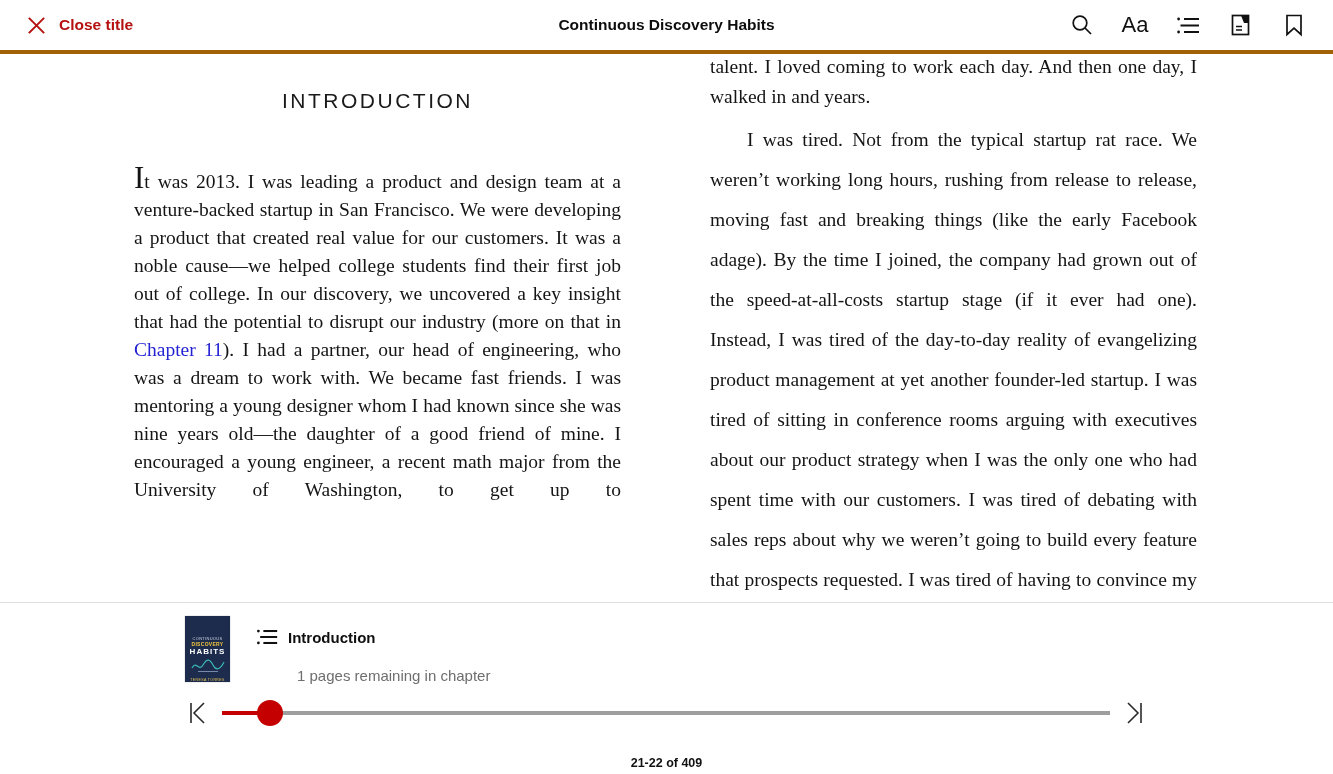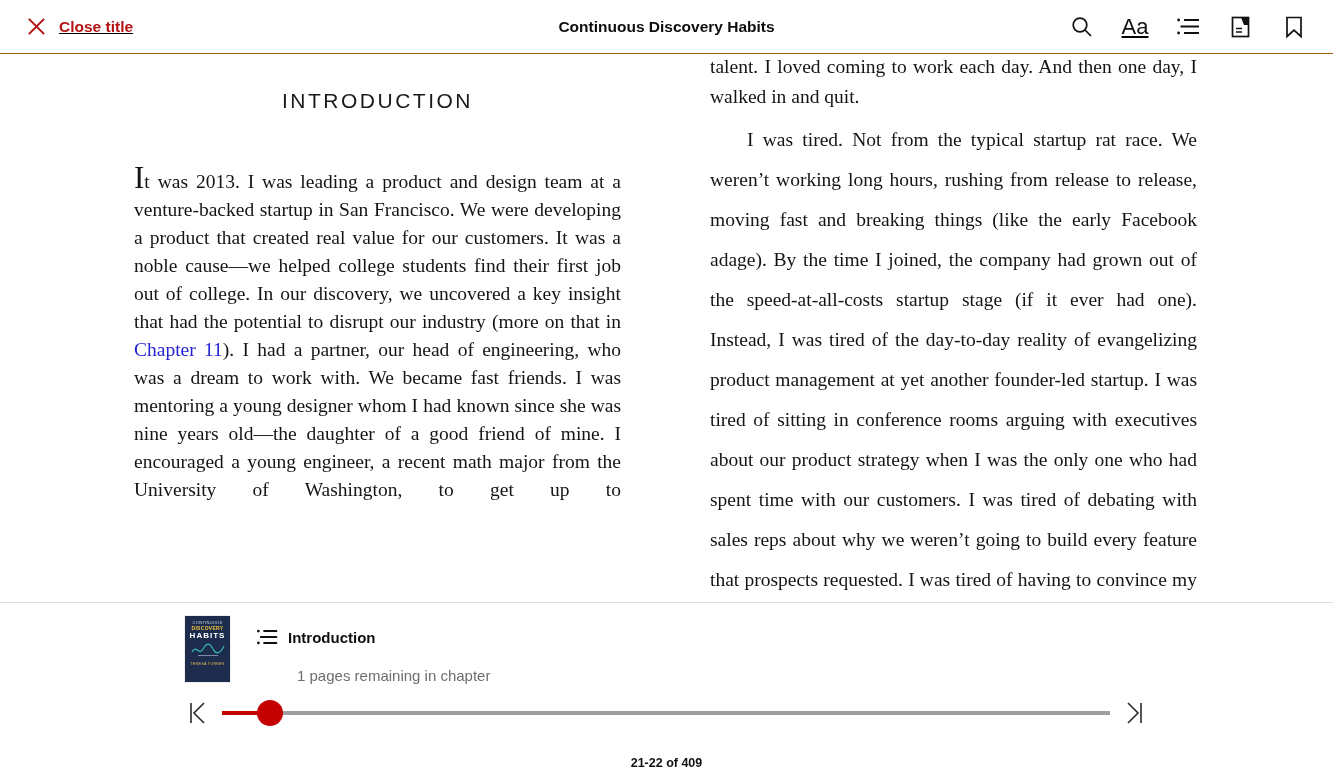--- a/index.html
+++ b/index.html
@@ -2,22 +2,22 @@
 <html><head>
 <meta charset="utf-8">
 <style>
   * { margin: 0; padding: 0; box-sizing: border-box; }
   html, body { width: 1333px; height: 774px; overflow: hidden; background: #fff;
     font-family: "Liberation Sans", sans-serif; }
 
   
   .topbar {
     position: absolute; top: 0; left: 0; width: 1333px; height: 54px;
-    background: #fff; border-bottom: 1px solid #a16207;
-    display: flex; align-items: center; justify-content: space-between; text-decoration: underline;
+    background: #fff; border-bottom: 4px solid #a16207;
+    display: flex; align-items: center; justify-content: space-between;
   }
   .topbar-left { display: flex; align-items: center; gap: 12px; padding-left: 26px; cursor: pointer; }
   .close-label { color: #b51111; font-weight: bold; font-size: 15.5px; }
   .topbar-title {
     position: absolute; left: 0; right: 0; text-align: center;
     font-weight: bold; font-size: 15.5px; color: #0d0d0d; pointer-events: none;
   }
   .topbar-right { display: flex; align-items: flex-start; gap: 27px; padding-right: 26px; z-index: 2; }
   .tb-icon { width: 26px; height: 26px; display: flex; align-items: center; justify-content: center; cursor: pointer; }
   .aa-glyph { font-size: 22px; color: #111; font-weight: 400; letter-spacing: 0; }
@@ -39,21 +39,21 @@
   .para-r2 { margin-top: 9px; text-indent: 37px; line-height: 40px; text-align-last: justify; }
 
   
   .bottombar {
     position: absolute; top: 602px; left: 0; width: 1333px; height: 172px;
     background: #fff; border-top: 1px solid #dedede;
   }
   .cover-thumb {
     position: absolute; left: 185px; top: 13px; width: 45px; height: 66px;
     background: #1d2b4d; display: flex; flex-direction: column; align-items: center;
-    padding-top: 4px; overflow: hidden; box-shadow: 0 0 1px rgba(0,0,0,.4);
+    padding-top: 20px; overflow: hidden; box-shadow: 0 0 1px rgba(0,0,0,.4);
   }
   .cover-l1 { font-size: 4px; color: #cfd6e4; letter-spacing: .3px; }
   .cover-l2 { font-size: 5px; color: #f0c43c; font-weight: bold; letter-spacing: .3px; }
   .cover-l3 { font-size: 8px; color: #ffffff; font-weight: bold; letter-spacing: 1px; }
   .cover-author { font-size: 3.5px; color: #e8c552; margin-top: 4px; letter-spacing: .4px; }
   .toc-chip { position: absolute; left: 256px; top: 24px; cursor: default; }
   .chapter-name { position: absolute; left: 288px; top: 26px; font-weight: bold; font-size: 15px; color: #0f0f0f; }
   .pages-remaining { position: absolute; left: 297px; top: 64px; font-size: 15px; color: #6e6e6e; }
 
   .skip-btn { position: absolute; top: 96px; width: 26px; height: 28px; display: flex;
@@ -123,21 +123,21 @@
   </div>
 </div>
 
 <div class="reading">
   <div class="col col-left">
     <div class="chapter-heading">INTRODUCTION</div>
     <p class="para-left"><span class="dropcap">I</span><span>t was 2013. I was leading a product and design team at a venture-backed startup in San Francisco. We were developing a product that created real value for our customers. It was a noble cause—we helped college students find their first job out of college. In our discovery, we uncovered a key insight that had the potential to disrupt our industry (more on that in </span><span class="chapter-link">Chapter 11</span><span>). I had a partner, our head of engineering, who was a dream to work with. We became fast friends. I was mentoring a young designer whom I had known since she was nine years old—the daughter of a good friend of mine. I encouraged a young engineer, a recent math major from the University of Washington, to get up to</span></p>
   </div>
 
   <div class="col col-right">
-    <p class="para-r1">talent. I loved coming to work each day. And then one day, I walked in and quit.</p>
+    <p class="para-r1">talent. I loved coming to work each day. And then one day, I walked in and years.</p>
     <p class="para-r2">I was tired. Not from the typical startup rat race. We weren’t working long hours, rushing from release to release, moving fast and breaking things (like the early Facebook adage). By the time I joined, the company had grown out of the speed-at-all-costs startup stage (if it ever had one). Instead, I was tired of the day-to-day reality of evangelizing product management at yet another founder-led startup. I was tired of sitting in conference rooms arguing with executives about our product strategy when I was the only one who had spent time with our customers. I was tired of debating with sales reps about why we weren’t going to build every feature that prospects requested. I was tired of having to convince my colleagues that a relentless focus on customers was a better strategy than obsessing about our competitors. Sadly, this is the work of product executives at</p>
   </div>
 </div>
 
 <div class="bottombar">
 
   <div class="cover-thumb">
     <span class="cover-l1">CONTINUOUS</span>
     <span class="cover-l2">DISCOVERY</span>
     <span class="cover-l3">HABITS</span>

